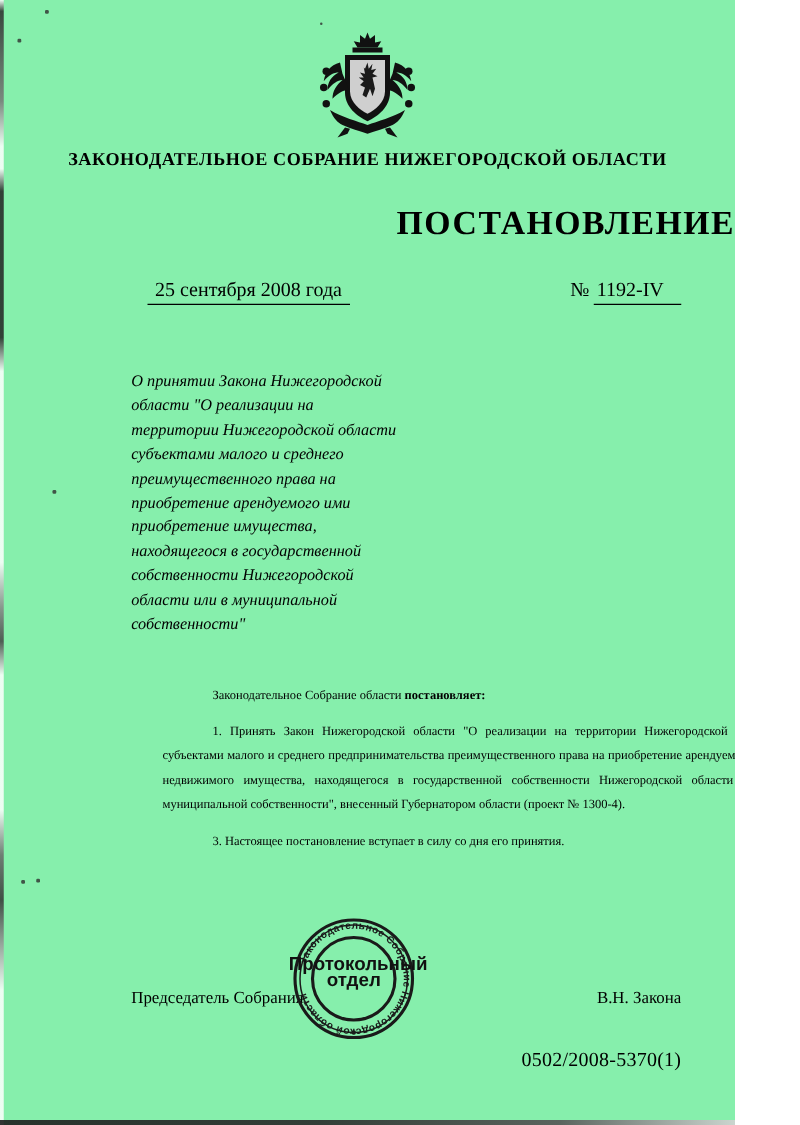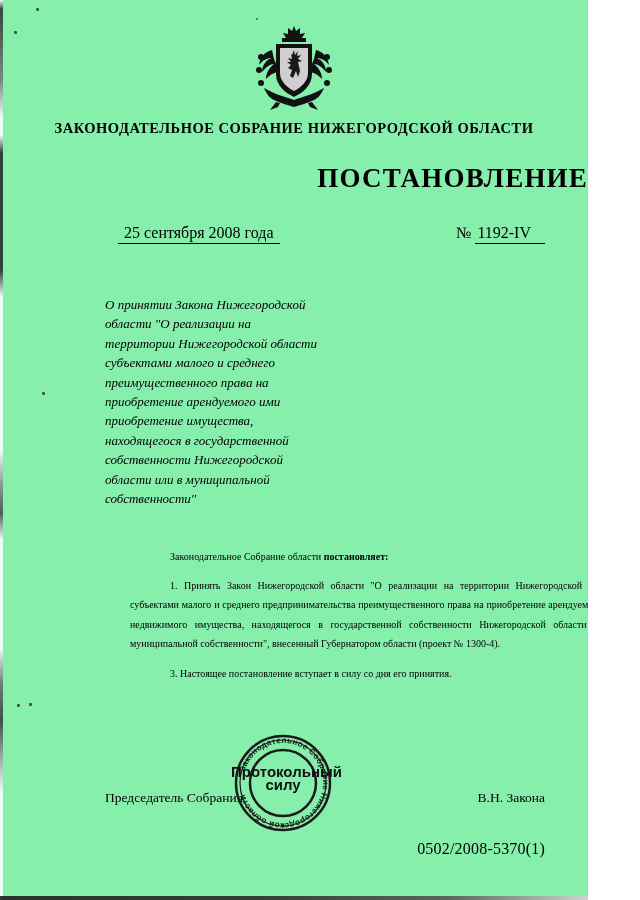--- a/index.html
+++ b/index.html
@@ -279,19 +279,19 @@
       <circle cx="52" cy="52" r="47" fill="none" stroke="#1a1a1a" stroke-width="2.5"></circle>
       <circle cx="52" cy="52" r="43" fill="none" stroke="#1a1a1a" stroke-width="1.2"></circle>
       <circle cx="52" cy="52" r="33" fill="none" stroke="#1a1a1a" stroke-width="2.5"></circle>
       <text font-family="'Liberation Sans','DejaVu Sans',sans-serif" font-size="8.2" font-weight="bold" fill="#1a1a1a" letter-spacing="0.3">
         <textPath href="#ringpath" startOffset="50%" text-anchor="middle">Законодательное Собрание Нижегородской области</textPath>
       </text>
       <circle cx="52" cy="95" r="1.8" fill="#1a1a1a"></circle>
     </svg>
     <div class="stamp-center">
       <div>Протокольный</div>
-      <div>силу</div>
+      <div>отдел</div>
     </div>
   </div>
 
   <div class="footer-code">0502/2008-5370(1)</div>
 
 </div>
 
 </body></html>

